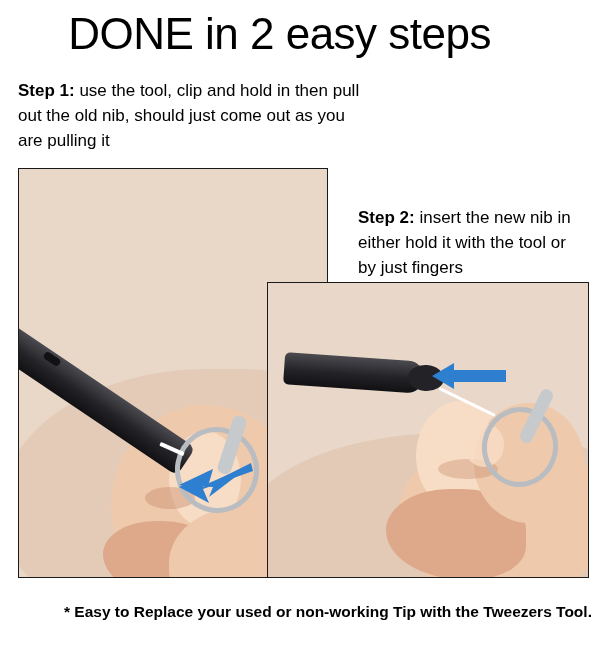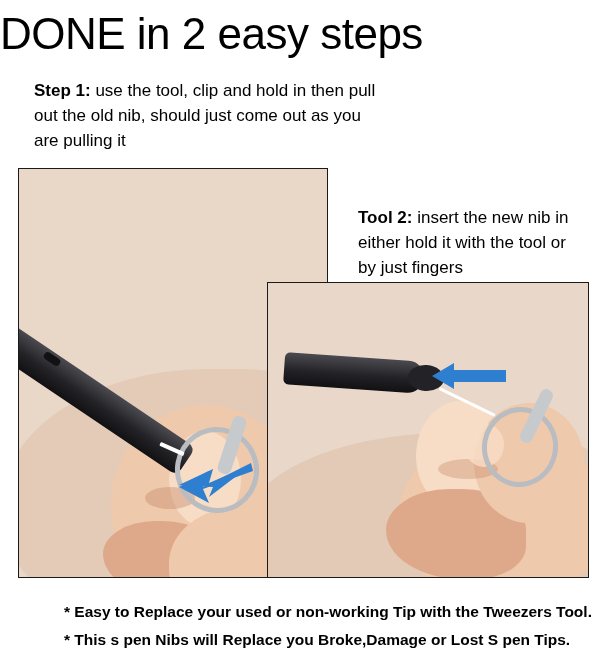--- a/index.html
+++ b/index.html
@@ -15,38 +15,37 @@
     color: #000000;
     overflow: hidden;
   }
 
   
   .title {
     position: absolute;
     left: 0;
     top: 8px;
     width: 491px;
-    text-align: left;
+    text-align: right;
     font-size: 44px;
     line-height: 52px;
     font-weight: 400;
     letter-spacing: -0.5px;
     white-space: nowrap;
   }
 
   
   .step1-text {
     position: absolute;
     left: 18px;
     top: 78px;
     width: 350px;
     font-size: 17px;
     line-height: 25px;
     font-weight: 700;
-    margin-left: 16px;
   }
   .step1-text .normal { font-weight: 400; }
 
   .step2-text {
     position: absolute;
     left: 358px;
     top: 205px;
     width: 225px;
     font-size: 17px;
     line-height: 25px;
@@ -127,21 +126,21 @@
 </head>
 <body>
 
 <div class="title">DONE in 2 easy steps</div>
 
 <div class="step1-text">
   <span>Step 1:</span><span class="normal"> use the tool, clip and hold in then pull out the old nib, should just come out as you are pulling it</span>
 </div>
 
 <div class="step2-text">
-  <span>Tool 2:</span><span class="normal"> insert the new nib in either hold it with the tool or by just fingers</span>
+  <span>Step 2:</span><span class="normal"> insert the new nib in either hold it with the tool or by just fingers</span>
 </div>
 
 <div class="photo" id="photo-step1">
 
   <div style="position:absolute;left:0;top:0;width:100%;height:100%;background:#e9d7c8;"></div>
   <div style="position:absolute;left:-20px;top:200px;width:380px;height:260px;background:#e3cbb8;border-radius:60% 40% 30% 50%;"></div>
 
   <div class="skin" style="left:92px;top:236px;width:190px;height:200px;"></div>
   <div class="skin" style="left:96px;top:292px;width:96px;height:130px;"></div>
   <div class="skin l" style="left:150px;top:262px;width:72px;height:96px;"></div>
@@ -183,14 +182,13 @@
   <div class="tweez" style="left:214px;top:124px;width:66px;height:70px;border-width:5px;transform:rotate(10deg);"></div>
   <div style="position:absolute;left:262px;top:104px;width:13px;height:58px;background:#c7cacd;border-radius:6px;transform:rotate(26deg);"></div>
 
   <svg class="arrow" width="78" height="34" viewBox="0 0 78 34" style="left:162px;top:76px;">
     <path d="M2 17 L24 4 L24 11 L76 11 L76 23 L24 23 L24 30 Z" fill="#2f7fd0"></path>
   </svg>
 </div>
 
 <div class="bullets">
   <div class="bullet">* Easy to Replace your used or non-working Tip with the Tweezers Tool.</div>
-  <div class="bullet">* This s pen Nibs will Replace you Broke,Damage or Lost S pen Tips.</div>
 </div>
 
 </body></html>

